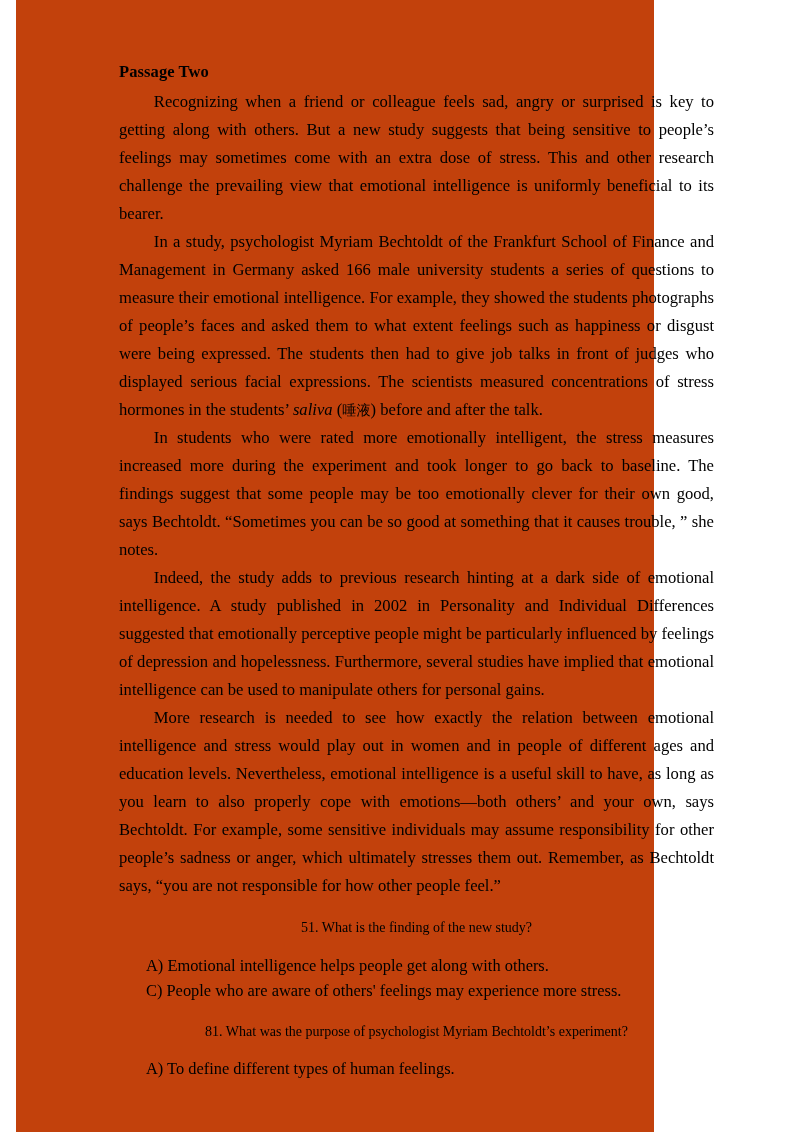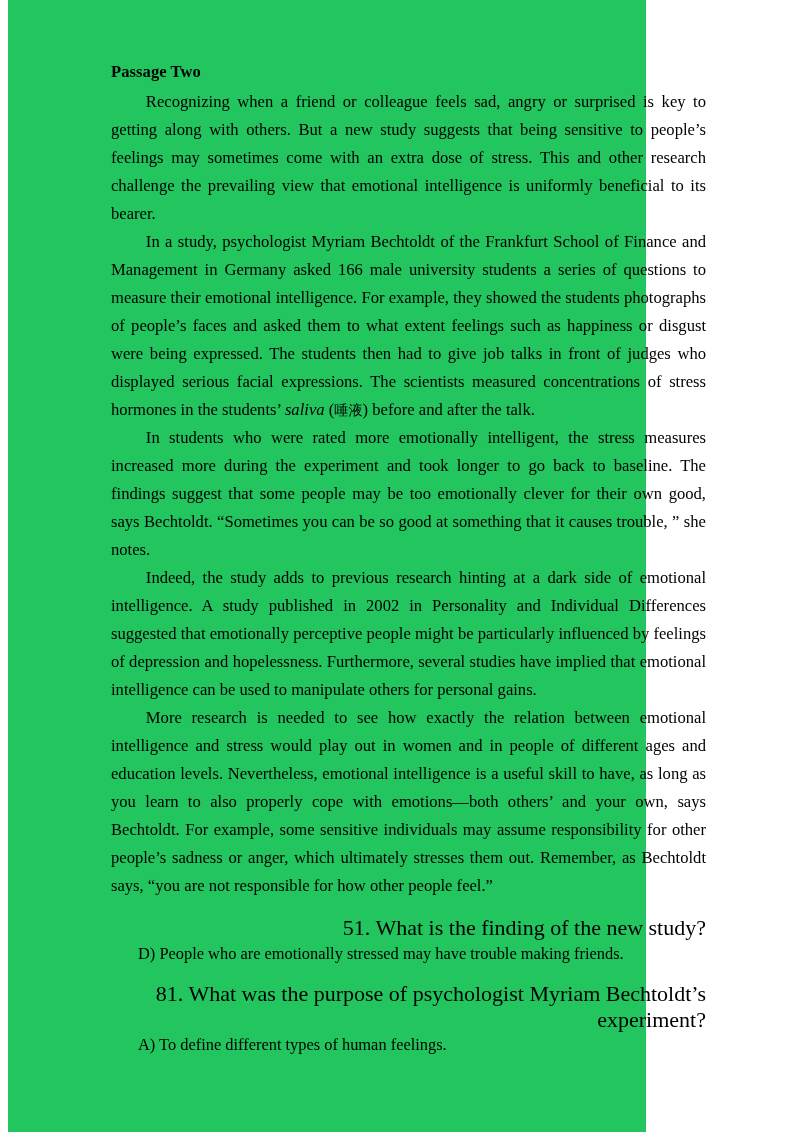--- a/index.html
+++ b/index.html
@@ -11,25 +11,25 @@
   body {
     width: 800px;
     height: 1132px;
     position: relative;
     font-family: "Liberation Serif", "DejaVu Serif", serif;
     color: #000000;
     overflow: hidden;
   }
   .page {
     position: absolute;
-    left: 8px;
+    left: 16px;
     top: 0;
     width: 638px;
     height: 1132px;
-    background: #22c55e;
+    background: #c2410c;
   }
   .content {
     position: absolute;
     left: 103px;
     top: 60px;
     width: 595px;
   }
   .section-head {
     font-weight: bold;
     font-size: 16.5px;
@@ -61,24 +61,24 @@
   .passage .cjk {
     font-family: "DejaVu Sans", "Liberation Sans", sans-serif;
     font-size: 14.2px;
     font-style: normal;
     margin-top: 16px;
   }
   .question-block {
     margin-top: 15px;
   }
   .question-stem {
-    font-size: 22px;
+    font-size: 14px;
     line-height: 25.5px;
-    margin: 0;
-    text-align: right;
+    margin: 12px;
+    text-align: center;
   }
   .option {
     font-size: 16.4px;
     line-height: 25.5px;
     margin: 0;
     padding-left: 27px;
     text-align: left;
   }
   .footer {
     position: absolute;
@@ -109,21 +109,22 @@
     <p class="passage"><span>In a study, psychologist Myriam Bechtoldt of the Frankfurt School of Finance and Management in Germany asked 166 male university students a series of questions to measure their emotional intelligence. For example, they showed the students photographs of people’s faces and asked them to what extent feelings such as happiness or disgust were being expressed. The students then had to give job talks in front of judges who displayed serious facial expressions. The scientists measured concentrations of stress hormones in the students’ </span><span class="ital">saliva</span><span> (</span><span class="cjk">唾液</span><span>) before and after the talk.</span></p>
 
     <p class="passage">In students who were rated more emotionally intelligent, the stress measures increased more during the experiment and took longer to go back to baseline. The findings suggest that some people may be too emotionally clever for their own good, says Bechtoldt. “Sometimes you can be so good at something that it causes trouble, ” she notes.</p>
 
     <p class="passage">Indeed, the study adds to previous research hinting at a dark side of emotional intelligence. A study published in 2002 in Personality and Individual Differences suggested that emotionally perceptive people might be particularly influenced by feelings of depression and hopelessness. Furthermore, several studies have implied that emotional intelligence can be used to manipulate others for personal gains.</p>
 
     <p class="passage">More research is needed to see how exactly the relation between emotional intelligence and stress would play out in women and in people of different ages and education levels. Nevertheless, emotional intelligence is a useful skill to have, as long as you learn to also properly cope with emotions—both others’ and your own, says Bechtoldt. For example, some sensitive individuals may assume responsibility for other people’s sadness or anger, which ultimately stresses them out. Remember, as Bechtoldt says, “you are not responsible for how other people feel.”</p>
 
     <div class="question-block">
       <div class="question-stem"><span>51.</span> <span>What is the finding of the new study?</span></div>
-      <div class="option">D) People who are emotionally stressed may have trouble making friends.</div>
+      <div class="option">A) Emotional intelligence helps people get along with others.</div>
+      <div class="option">C) People who are aware of others' feelings may experience more stress.</div>
     </div>
 
     <div class="question-block">
       <div class="question-stem"><span>81.</span> <span>What was the purpose of psychologist Myriam Bechtoldt’s experiment?</span></div>
       <div class="option">A) To define different types of human feelings.</div>
 
     </div>
 
   </div>
 

